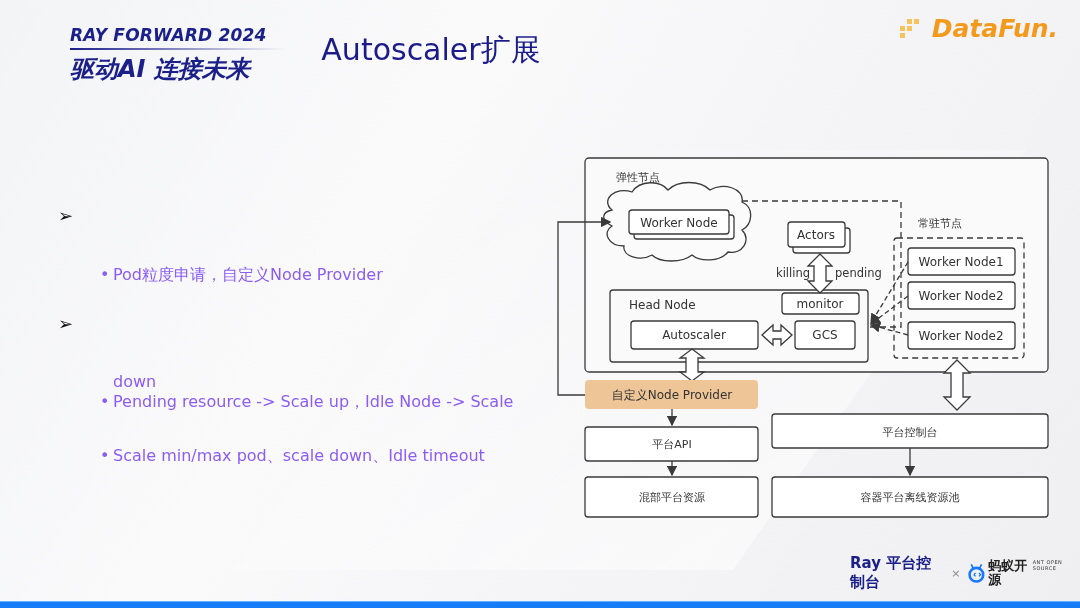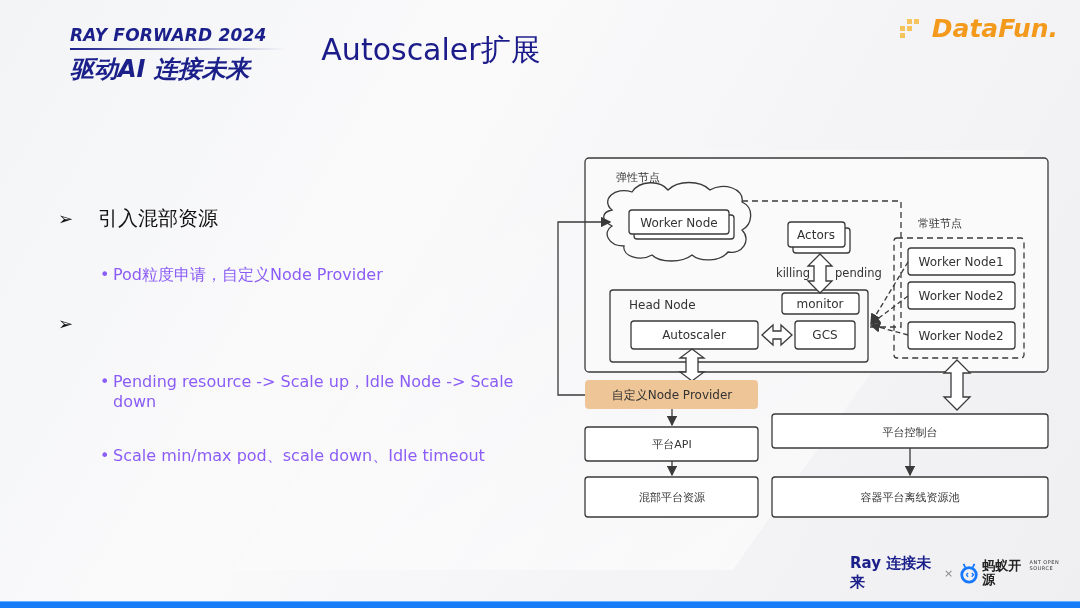--- a/index.html
+++ b/index.html
@@ -83,31 +83,30 @@
     <span></span>
       <span class="e"></span>
       <span class="e"></span>
   </div>
   <span>DataFun.</span>
 </div>
 
 <div class="bullets">
   <div class="lvl1" style="left:0; top:5px;">
     <span class="arr">➢</span>
-    <span>引入混部资源</span>
   </div>
   <div class="lvl2" style="left:42px; top:65px;">
     <span class="dot">•</span><span>Pod粒度申请，自定义Node Provider</span>
   </div>
   <div class="lvl1" style="left:0; top:113px;">
     <span class="arr">➢</span>
   </div>
   <div class="lvl2" style="left:42px; top:172px; width:440px;">
+    <div style="padding-left:13px;">down</div>
     <div><span class="dot">•</span><span>Pending resource -&gt; Scale up，Idle Node -&gt; Scale</span></div>
-    <div style="padding-left:13px;">down</div>
   </div>
   <div class="lvl2" style="left:42px; top:246px;">
     <span class="dot">•</span><span>Scale min/max pod、scale down、Idle timeout</span>
   </div>
 </div>
 
 <svg style="position:absolute; left:0; top:0;" width="1080" height="608" viewBox="0 0 1080 608">
   <defs>
     <marker id="ah" markerWidth="8" markerHeight="8" refX="7" refY="4" orient="auto">
       <path d="M0,0 L8,4 L0,8 z" fill="#3a3a3a"></path>
@@ -177,21 +176,21 @@
     <text x="825" y="339" text-anchor="middle" font-size="12">GCS</text>
     <text x="672" y="399" text-anchor="middle" font-size="12">自定义Node Provider</text>
     <text x="672" y="448" text-anchor="middle">平台API</text>
     <text x="672" y="501" text-anchor="middle">混部平台资源</text>
     <text x="910" y="436" text-anchor="middle">平台控制台</text>
     <text x="910" y="501" text-anchor="middle">容器平台离线资源池</text>
   </g>
 </svg>
 
 <div class="footer-brand">
-  <span class="ray">Ray 连接未来</span>
+  <span class="ray">Ray 平台控制台</span>
   <span class="x">×</span>
   <div class="ant">
     <svg width="22" height="22" viewBox="0 0 22 22">
       <circle cx="11" cy="13" r="8" fill="none" stroke="#1677ff" stroke-width="3"></circle>
       <path d="M7,5 L5,1 M15,5 L17,1" stroke="#1677ff" stroke-width="2"></path>
       <path d="M8,13 L10,11 M8,13 L10,15 M14,11 L16,13 L14,15" stroke="#1677ff" stroke-width="1.5" fill="none"></path>
     </svg>
     <div class="txt">
       <span class="t1">蚂蚁开源</span>
       <span class="t2">ANT OPEN SOURCE</span>

